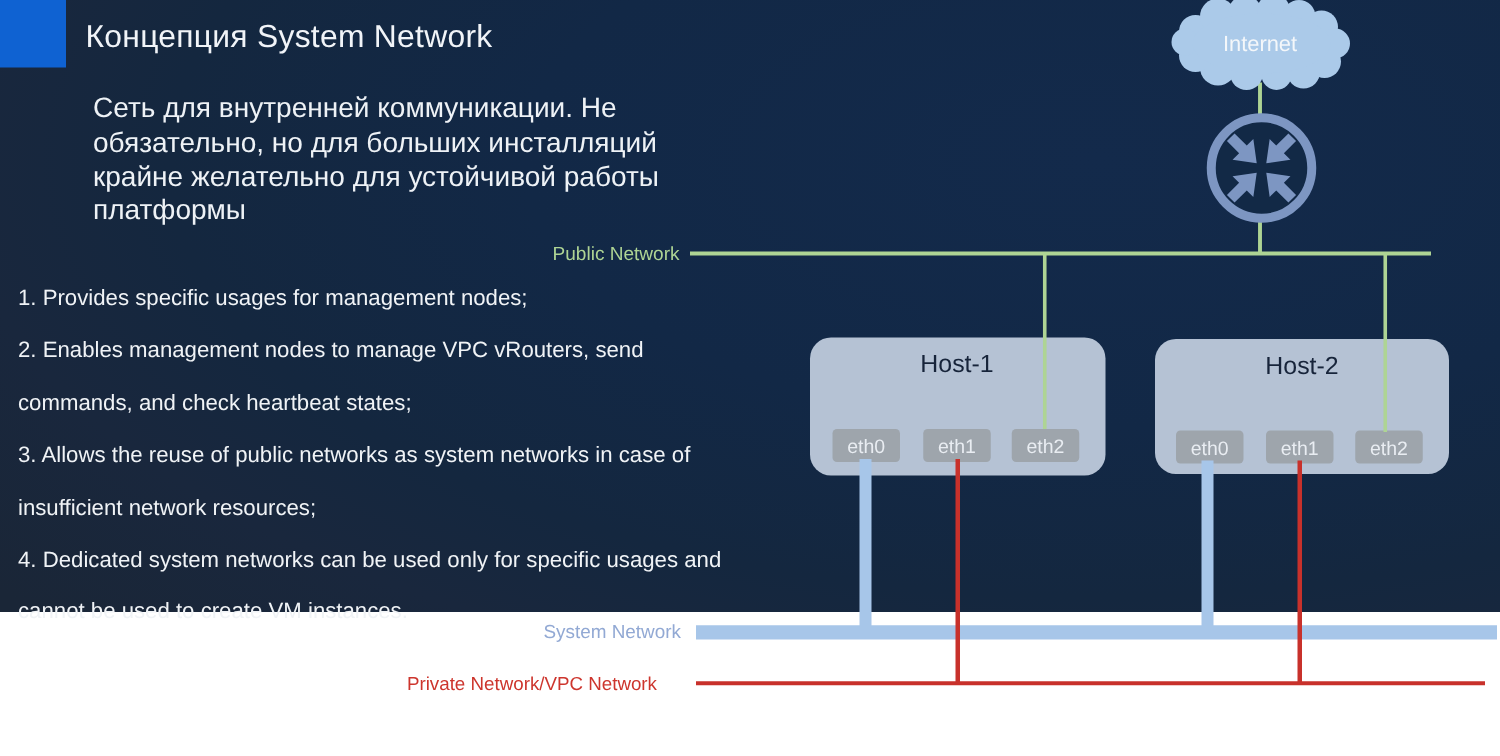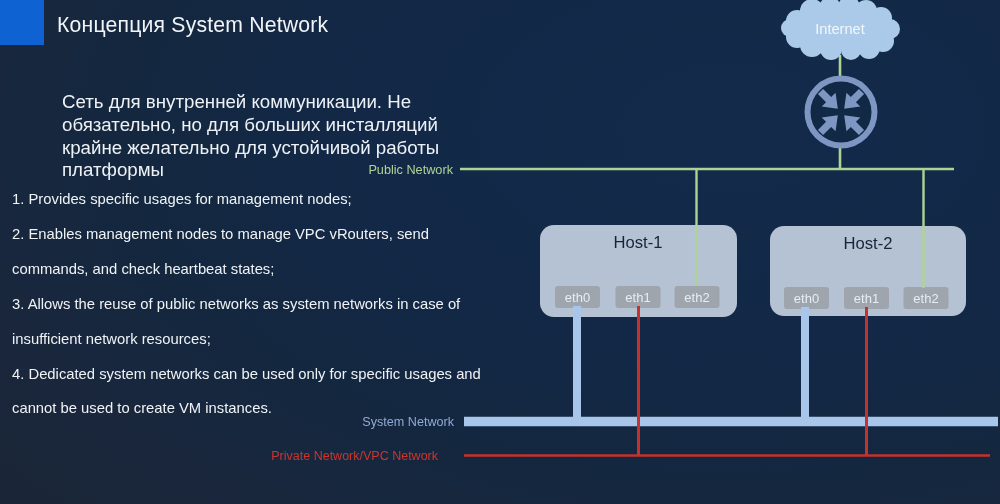--- a/index.html
+++ b/index.html
@@ -1,26 +1,26 @@
 <!DOCTYPE html>
 <html><head>
 <meta charset="utf-8">
 <style>
   html,body{margin:0;padding:0;}
   body{width:1000px;height:504px;overflow:hidden;font-family:"Liberation Sans",sans-serif;}
-  #page{position:relative;width:1000px;height:504px;
+  #page{position:relative;width:1000px;height:408px;
     background:radial-gradient(95% 110% at 73% 26%, #132a4b 0%, #122846 40%, #14273f 65%, #19273d 80%, #1a2637 100%);}
   .abs{position:absolute;}
 </style>
 </head>
 <body>
 <div id="page">
   <div class="abs" style="left:0;top:0;width:44px;height:45px;background:#0f62d2;"></div>
   <div class="abs" style="left:57px;top:13px;font-size:21.2px;color:#f1f4f8;letter-spacing:0.2px;">Концепция System Network</div>
-  <div class="abs" style="left:62px;top:61px;font-size:18.7px;line-height:22.8px;color:#eef2f6;margin-top:30px;">Сеть для внутренней коммуникации. Не<br>обязательно, но для больших инсталляций<br>крайне желательно для устойчивой работы<br>платформы</div>
+  <div class="abs" style="left:62px;top:61px;font-size:18.7px;line-height:22.8px;color:#eef2f6;">Сеть для внутренней коммуникации. Не<br>обязательно, но для больших инсталляций<br>крайне желательно для устойчивой работы<br>платформы</div>
   <div class="abs" style="left:12px;top:182px;font-size:14.8px;line-height:34.9px;color:#f0f3f6;">1. Provides specific usages for management nodes;<br>2. Enables management nodes to manage VPC vRouters, send<br>commands, and check heartbeat states;<br>3. Allows the reuse of public networks as system networks in case of<br>insufficient network resources;<br>4. Dedicated system networks can be used only for specific usages and<br>cannot be used to create VM instances.</div>
 
   <svg class="abs" style="left:0;top:0" width="1000" height="504" viewBox="0 0 1000 504">
 
     <rect x="540" y="225" width="197" height="92" rx="14" fill="#b5c2d4"></rect>
     <rect x="770" y="226" width="196" height="90" rx="14" fill="#b5c2d4"></rect>
     <text x="638" y="248" font-size="16.6" fill="#17243a" text-anchor="middle">Host-1</text>
     <text x="868" y="249" font-size="16.6" fill="#17243a" text-anchor="middle">Host-2</text>
 
     <g fill="#9ea5ac">

